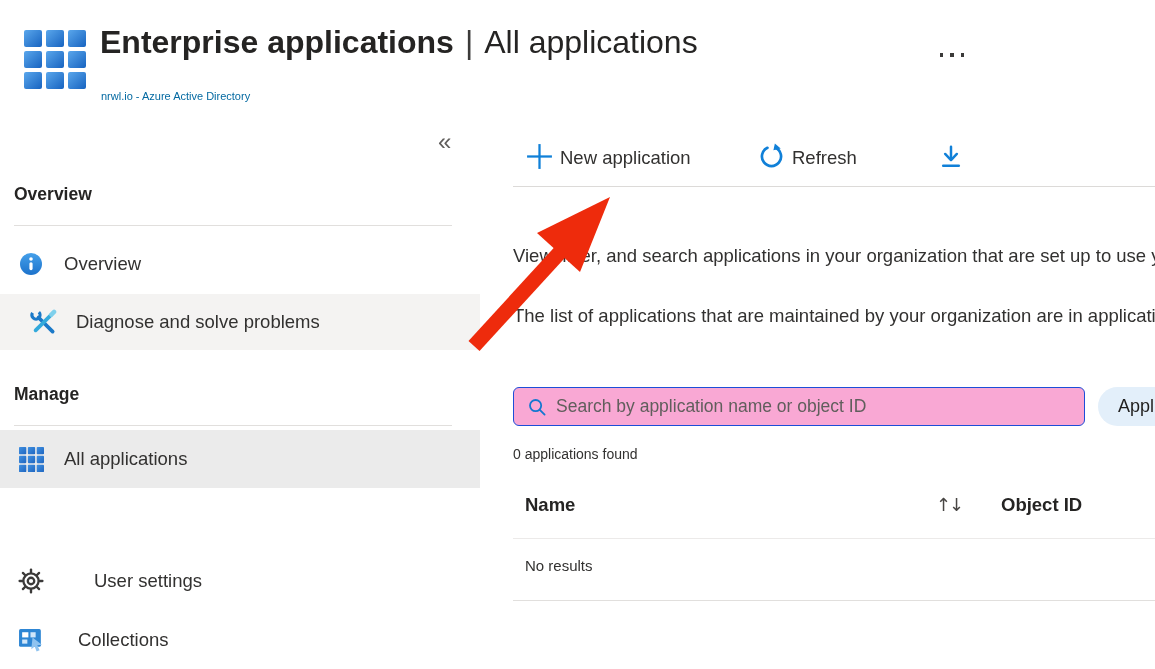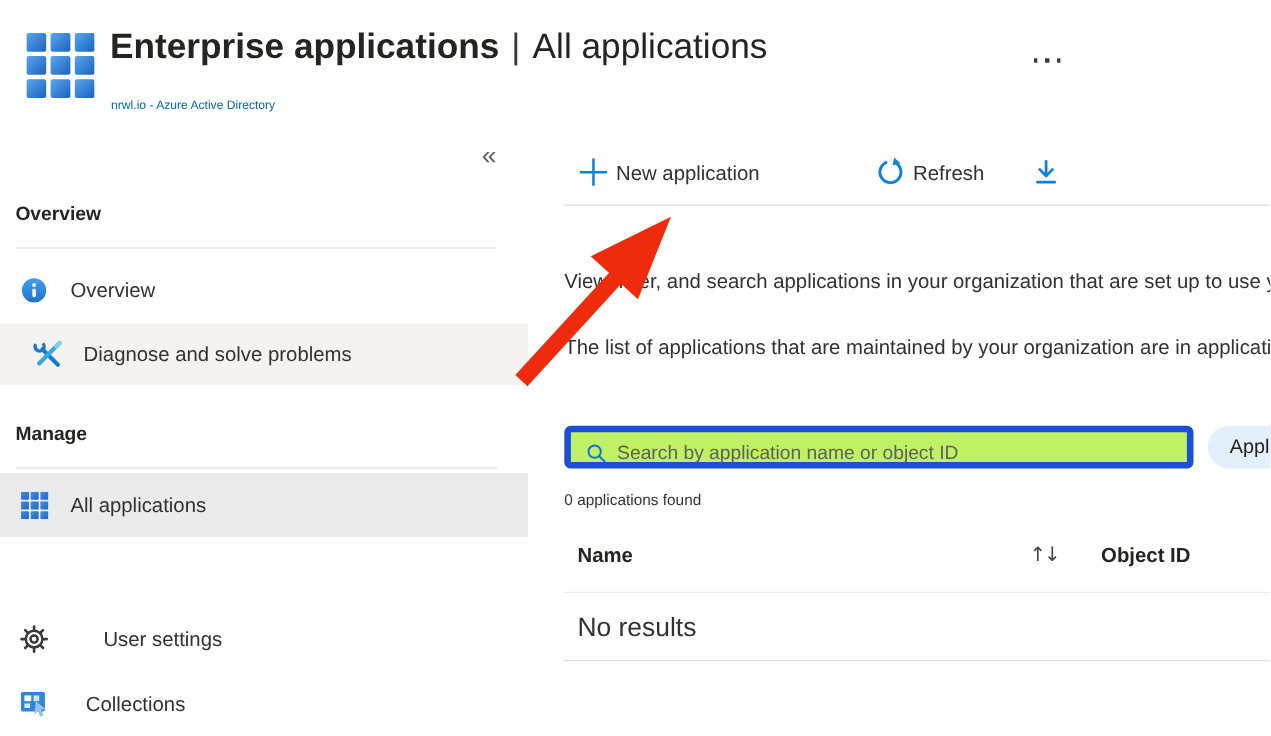--- a/index.html
+++ b/index.html
@@ -27,29 +27,29 @@
   .side-item .ic { width:30px; display:flex; justify-content:center; align-items:center; flex:0 0 30px; }
   .side-item .lbl { font-size:18.5px; color:#323130; white-space:nowrap; }
   .bg-hover { background:#f4f3f2; }
   .bg-selected { background:#ebebeb; }
 
   
   .tb-btn { position:absolute; top:138px; height:40px; display:flex; align-items:center; gap:7px; background:none; border:none; cursor:pointer; font-family:inherit; white-space:nowrap; }
   .tb-btn .lbl { font-size:18.5px; color:#323130; }
   .hr-main { position:absolute; left:513px; width:642px; border:none; border-top:1px solid #dcdad8; }
   .desc { position:absolute; left:513px; font-size:18.5px; color:#323130; white-space:nowrap; }
-  .search-box { position:absolute; left:513px; top:387px; width:572px; height:39px; border:6px solid #1d4ed8; border-radius:6px; background:#bef264; }
+  .search-box { position:absolute; left:513px; top:387px; width:572px; height:39px; border:1px solid #1d4ed8; border-radius:6px; background:#f9a8d4; }
   .search-box input { position:absolute; left:42px; top:0; width:520px; height:37px; border:none; outline:none; font-size:17.5px; color:#605e5c; font-family:inherit; background:transparent; }
   .search-box input::placeholder { color:#605e5c; opacity:1; }
   .search-glyph { position:absolute; left:13px; top:9px; }
   .filter-pill { position:absolute; left:1098px; top:387px; width:180px; height:39px; background:#e3effa; border:none; border-radius:19.5px 0 0 19.5px; display:flex; align-items:center; padding-left:20px; font-size:18px; color:#201f1e; cursor:pointer; font-family:inherit; white-space:nowrap; }
   .results-count { position:absolute; left:513px; top:446px; font-size:14px; color:#323130; }
   .col-h { position:absolute; top:494px; font-size:18.5px; font-weight:700; color:#252423; background:none; border:none; cursor:pointer; font-family:inherit; }
   .sort-glyph { position:absolute; left:936px; top:494px; font-size:18px; color:#484644; background:none; border:none; cursor:pointer; font-family:"DejaVu Sans", sans-serif; letter-spacing:-2px; }
-  .empty-row { position:absolute; left:525px; top:557px; font-size:24px; color:#323130; }
+  .empty-row { position:absolute; left:525px; top:557px; font-size:15px; color:#323130; }
 
   .arrow-overlay { position:absolute; left:0; top:0; pointer-events:none; }
 </style>
 </head>
 <body>
 
 <div class="page">
 
   <span class="app-icon">
     <svg width="62" height="60" viewBox="0 0 62 60">
@@ -182,21 +182,21 @@
   <button class="tb-btn" style="left:526px;">
     <span>
       <svg width="27" height="29" viewBox="0 0 26 28">
         <line x1="13" y1="2" x2="13" y2="26" stroke="#1080d8" stroke-width="2.2"></line>
         <line x1="1" y1="14" x2="25" y2="14" stroke="#1080d8" stroke-width="2.2"></line>
       </svg>
     </span>
     <span class="lbl">New application</span>
   </button>
 
-  <button class="tb-btn" style="left:796px;justify-content:space-between;">
+  <button class="tb-btn" style="left:758px;justify-content:space-between;">
     <span>
       <svg width="27" height="27" viewBox="0 0 24 24">
         <path d="M 15.6 4.3 A 8.5 8.5 0 1 1 8.4 4.3" fill="none" stroke="#1080d8" stroke-width="2.4" stroke-linecap="round"></path>
         <polygon points="15.0,0.4 20.2,4.8 13.7,6.4" fill="#1080d8"></polygon>
       </svg>
     </span>
     <span class="lbl">Refresh</span>
   </button>
 
   <button class="tb-btn" style="left:938px;">

